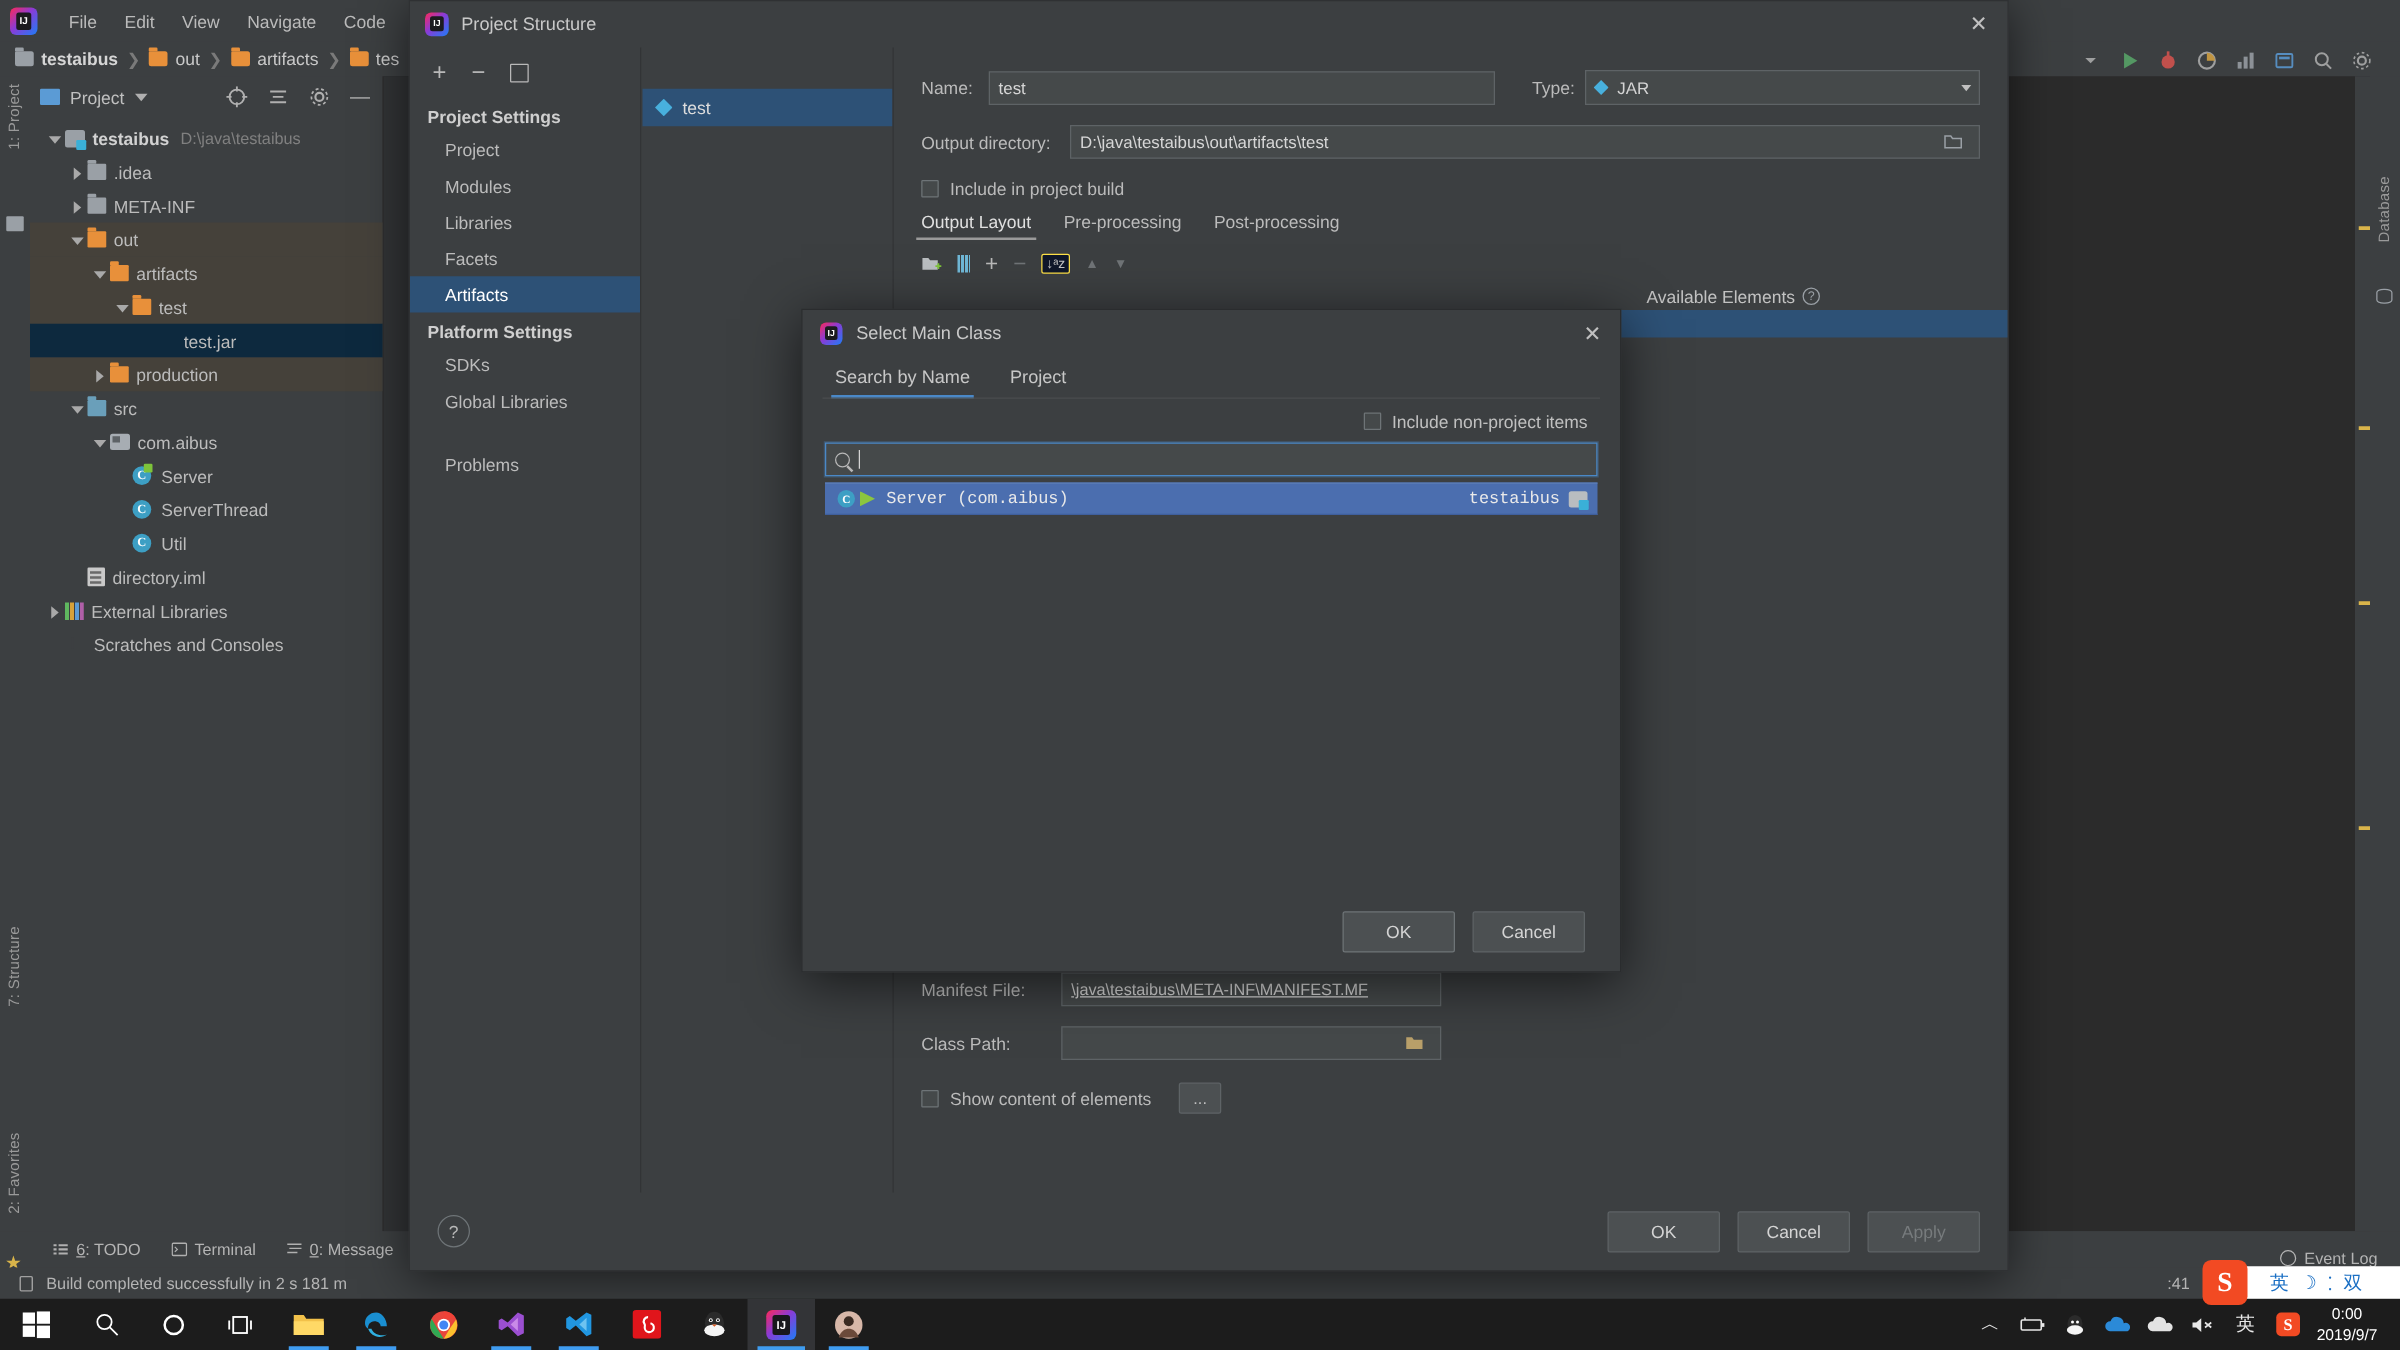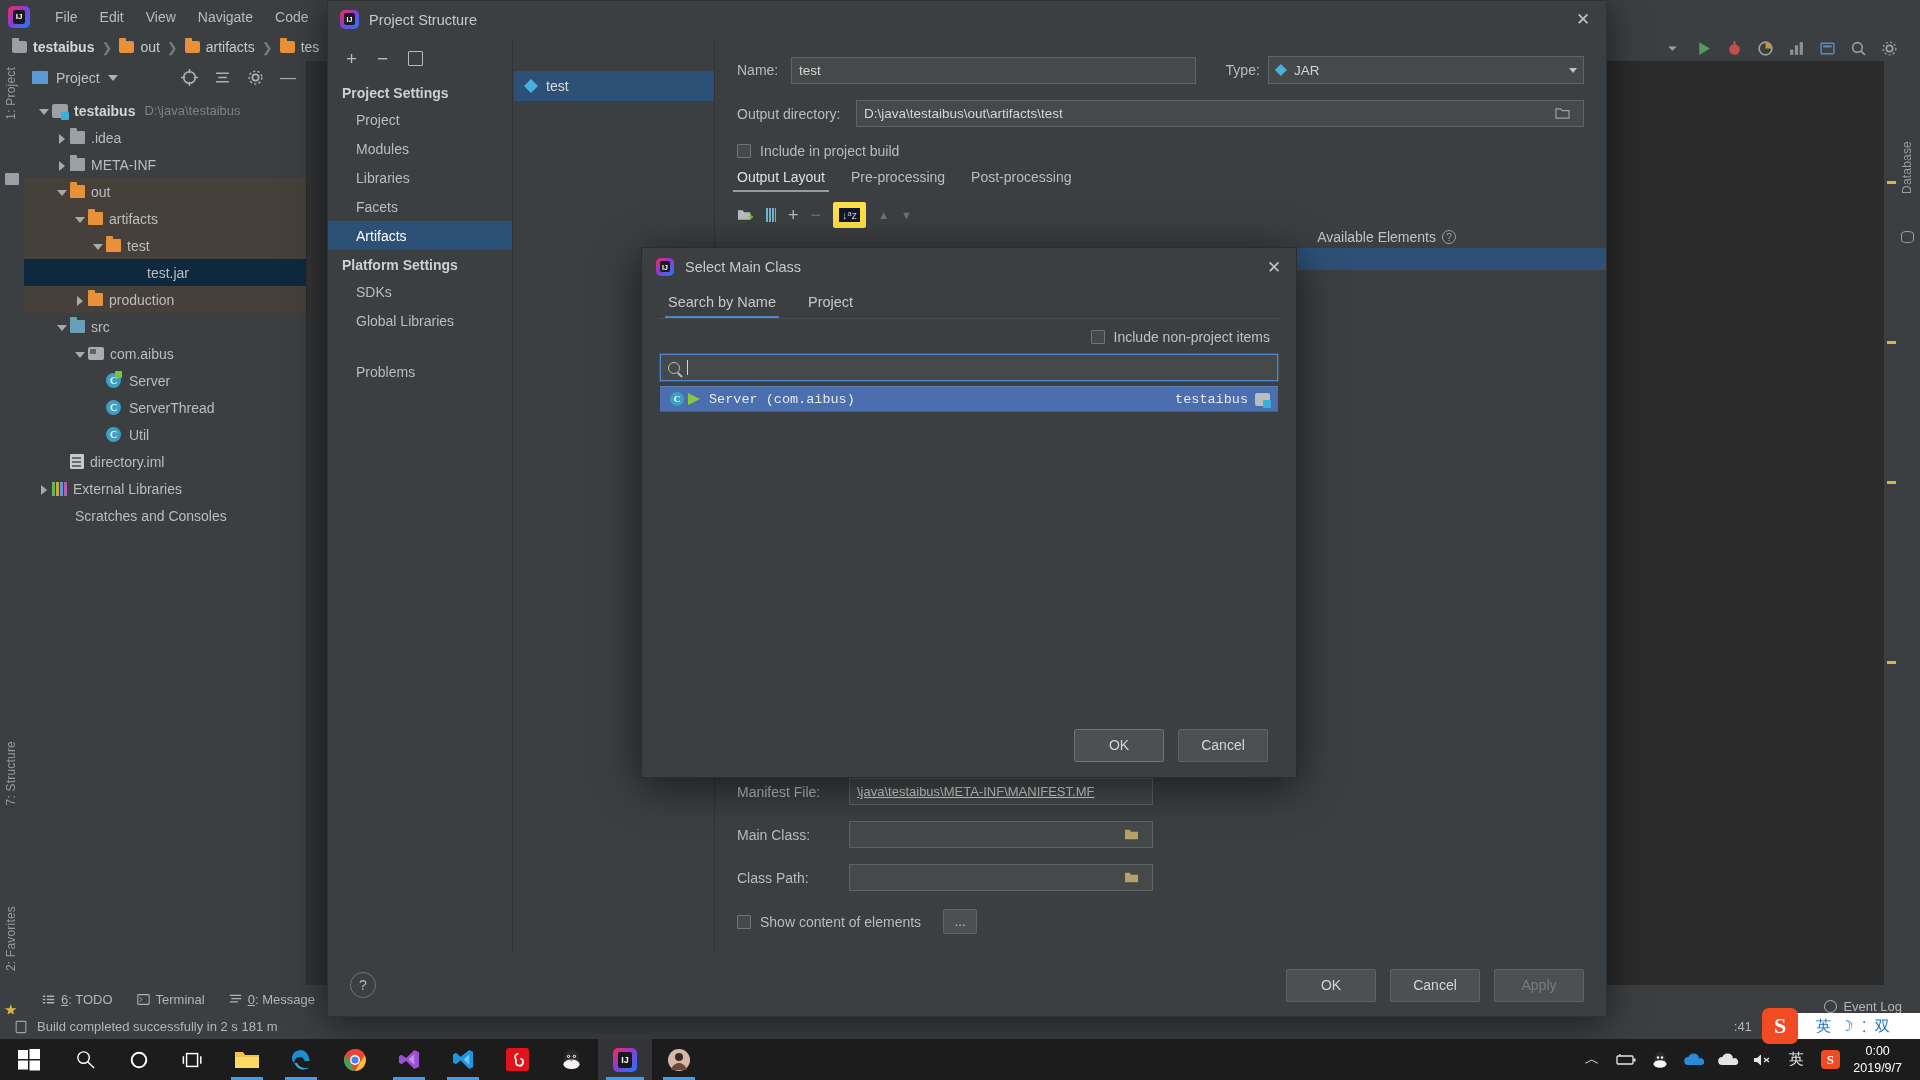--- a/index.html
+++ b/index.html
@@ -704,40 +704,29 @@
       </div>
 
       <div class="mini-toolbar">
         <svg width="17" height="15" viewBox="0 0 18 15">
             <path d="M1 2h5l1.5 2H14v8H1z" fill="#b9bdc0"></path>
             <path d="M12 9h5M14.5 6.5v5" stroke="#7dc33a" stroke-width="1.6"></path>
           </svg>
         <span style="width:10px;height:14px;display:inline-block;background:linear-gradient(90deg,#6fb7d6 0 2px,#3c3f41 2px 3px,#6fb7d6 3px 5px,#3c3f41 5px 6px,#6fb7d6 6px 8px,#3c3f41 8px 9px,#6fb7d6 9px 10px);"></span>
         <span class="mtb" style="font-size:18px;">+</span>
         <span class="mtb" style="color:#6f7376; font-size:18px;">−</span>
-        <span style="background:#0f172a;border:6px solid #fde047;padding:1px 3px;border-radius:2px;color:#c5c5c5;font-size:11px;">↓ᵃz</span>
+        <span style="background:#0f172a;border:1px solid #fde047;padding:1px 3px;border-radius:2px;color:#c5c5c5;font-size:11px;">↓ᵃz</span>
         <span class="mtb" style="color:#6f7376;font-size:11px;">▲</span>
         <span class="mtb" style="color:#6f7376;font-size:11px;">▼</span>
       </div>
 
       <div style="position:absolute; left:22px; top:740px; right:22px;">
         <div class="frow">
           <span class="flabel" style="width:112px;">Manifest File:</span>
           <span class="finput" style="width:304px; font-size:13px;text-decoration:underline;">\java\testaibus\META-INF\MANIFEST.MF</span>
-        </div>
-        <div class="frow">
-          <span class="flabel" style="width:112px;">Main Class:</span>
-          <span class="finput" style="width:304px;">
-            <span></span>
-            <span class="ficon-btn">
-              <svg width="15" height="13" viewBox="0 0 16 14">
-                  <path d="M1 2h5l1.5 2H15v8H1z" fill="#b9a06a"></path>
-                </svg>
-            </span>
-          </span>
         </div>
         <div class="frow">
           <span class="flabel" style="width:112px;">Class Path:</span>
           <span class="finput" style="width:304px;">
             <span></span>
             <span class="ficon-btn">
               <svg width="15" height="13" viewBox="0 0 16 14">
                   <path d="M1 2h5l1.5 2H15v8H1z" fill="#b9a06a"></path>
                 </svg>
             </span>

